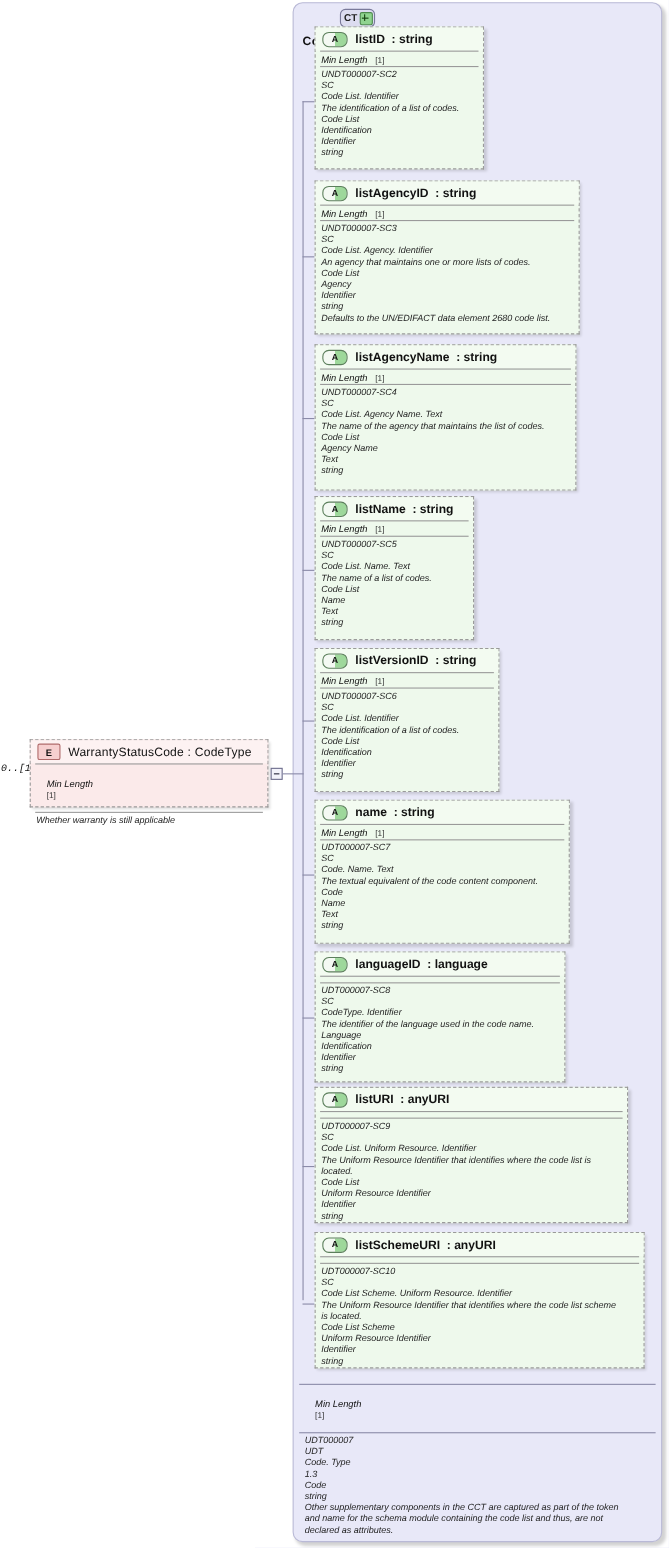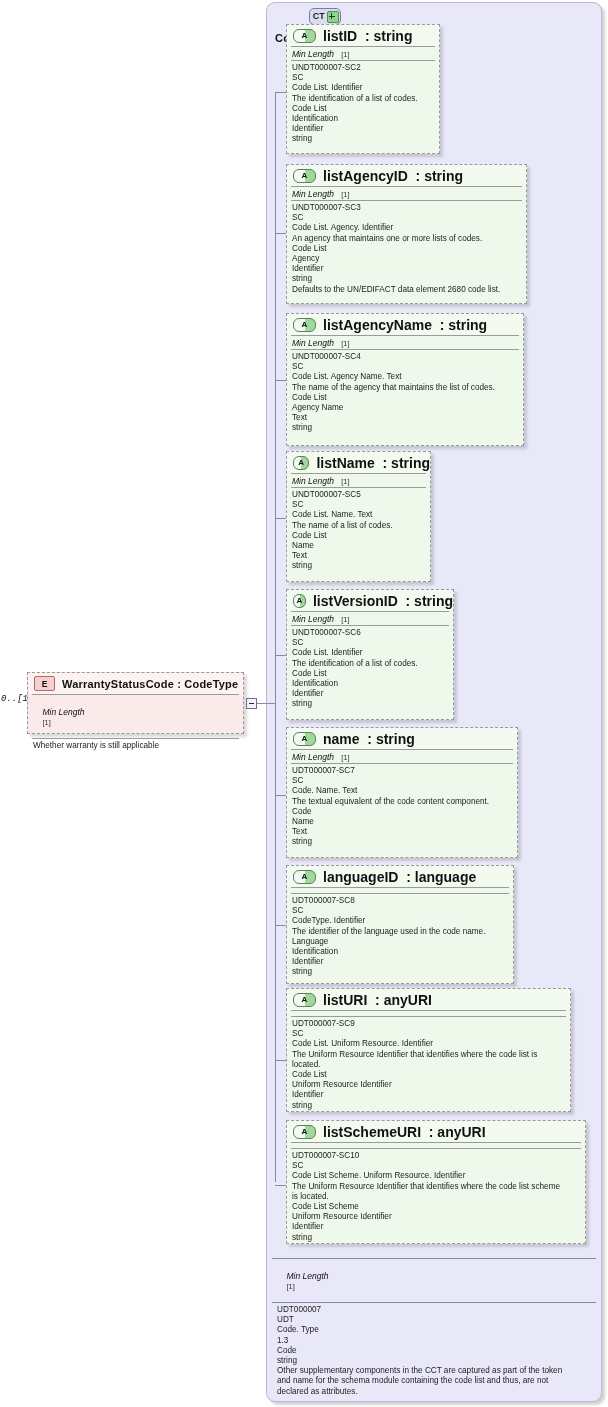--- a/index.html
+++ b/index.html
@@ -62,30 +62,30 @@
     display:flex;align-items:center;padding-left:6px;gap:7px;
     box-sizing:border-box;
   }
   .a-badge{
     display:inline-flex;align-items:center;justify-content:center;
     width:21px;height:12px;
     border:1px solid #5c7f5c;border-radius:6px;
     background:linear-gradient(to right,#f4f9f3 0 52%,#9ed89b 52% 100%);
     font-size:8px;font-weight:bold;color:#111;
   }
-  .a-name{font-size:14px;font-weight:bold;color:#111;white-space:pre;}
+  .a-name{font-size:11px;font-weight:bold;color:#111;white-space:pre;}
   .divider{height:1px;background:#9a9a9a;margin:0 4px;}
   .facet{
     font-size:8.5px;font-style:italic;color:#111;
     padding:1.5px 0 1.5px 5px;white-space:pre;
   }
   .facet .card{font-style:normal;font-size:7.5px;color:#333;}
   .doc{
     padding:2px 21px 3px 5px;
-    font-size:8.2px;color:#222;line-height:10.2px;
+    font-size:8.2px;font-style:italic;color:#222;line-height:10.2px;
   }
   .doc div{white-space:normal;}
 
   
   .elem{
     position:absolute;left:27px;top:672px;width:217px;height:62px;
     background:#fbeaea;
     border:1px dashed #9a9a9a;
     box-shadow:2.5px 2.5px 2.5px rgba(0,0,0,0.15);
     box-sizing:border-box;
@@ -93,21 +93,21 @@
   .elem .hdr{
     height:21px;background:#fdf2f2;
     display:flex;align-items:center;padding-left:6px;gap:7px;
     box-sizing:border-box;
   }
   .e-badge{
     display:inline-flex;align-items:center;justify-content:center;
     width:19px;height:13px;border:1px solid #b06a6a;border-radius:2px;
     background:#f6cfcf;font-size:8.5px;font-weight:bold;color:#111;
   }
-  .e-name{font-size:11px;font-weight:bold;color:#111;letter-spacing:.2px;}
+  .e-name{font-size:11px;font-weight:normal;color:#111;letter-spacing:.2px;}
   .cardinality{
     position:absolute;left:1px;top:694px;
     font-size:9px;font-style:italic;color:#111;font-family:Liberation Mono, monospace;
   }
   .toggle{
     position:absolute;left:246px;top:698px;
     width:11px;height:11px;border:1px solid #6d6d8c;background:#f3f3fb;
     box-sizing:border-box;
   }
   .toggle:before{

